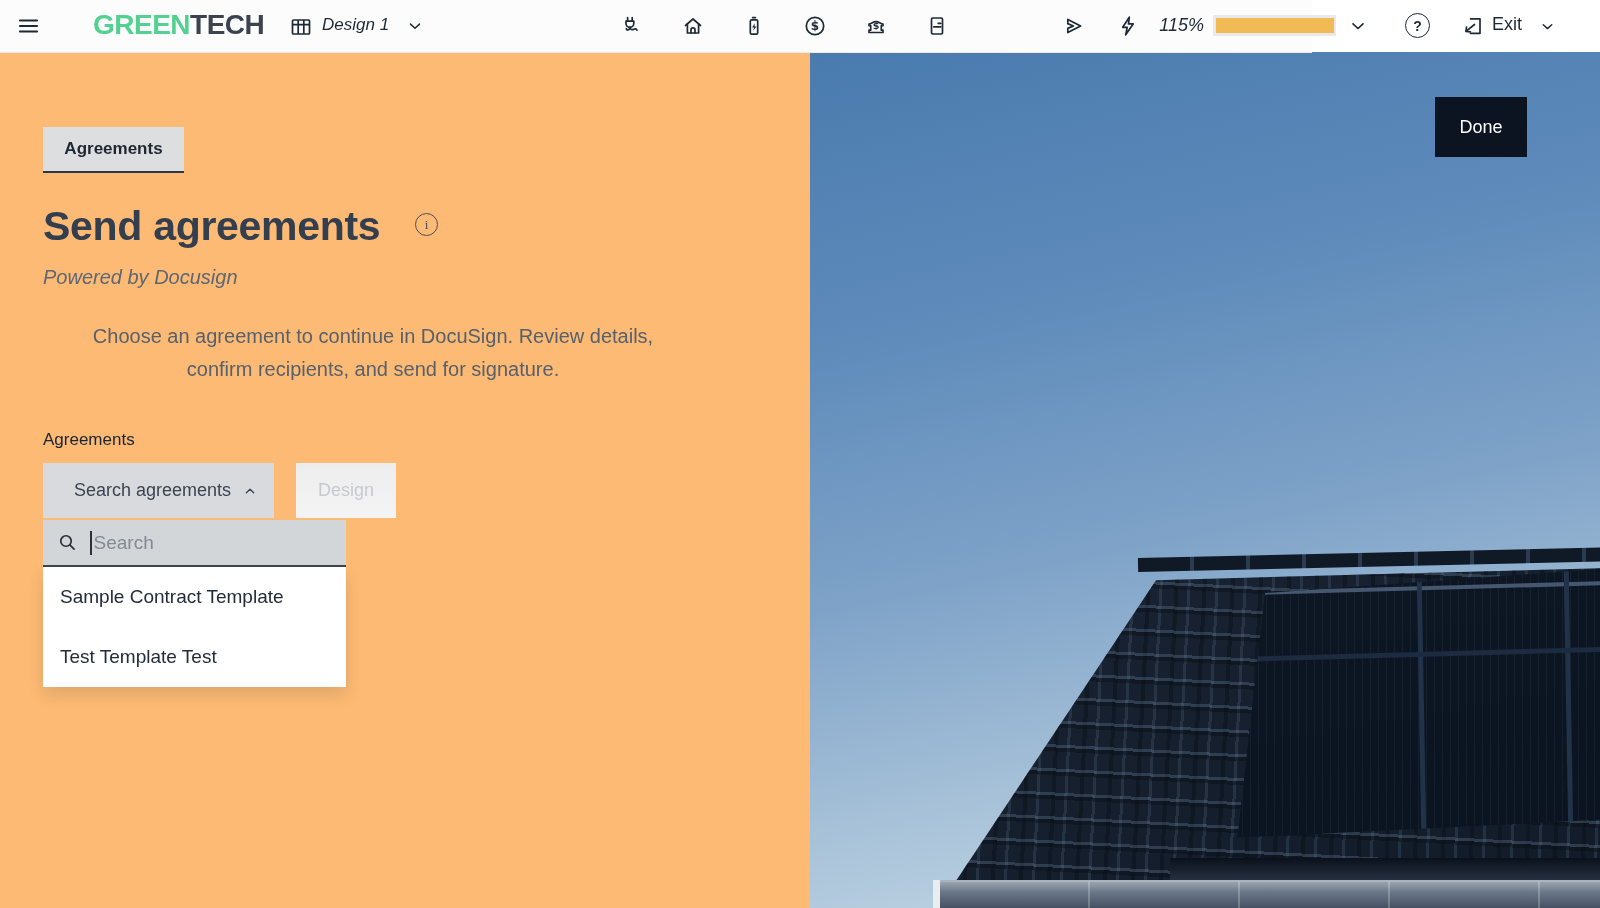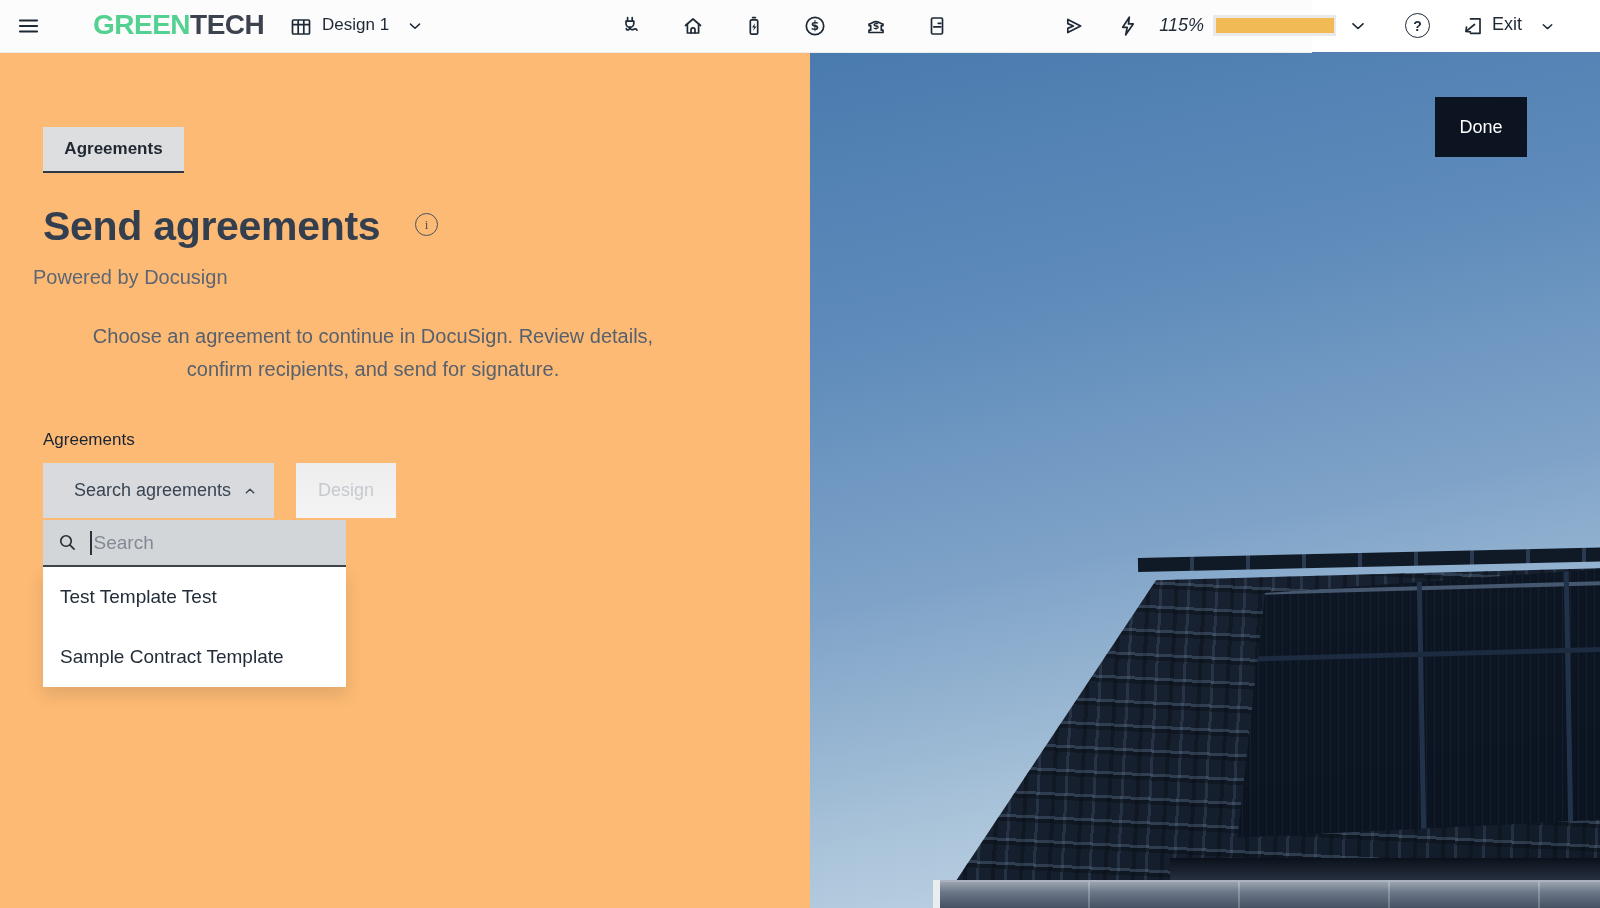--- a/index.html
+++ b/index.html
@@ -7,21 +7,21 @@
          font-family:"Liberation Sans",sans-serif;color:#1e2936;background:#fff;}
   svg{display:block}
 
   
   .topbar{position:absolute;top:0;left:0;width:1280px;height:52px;
           background:#fcfcfd;border-bottom:1px solid #ececec;z-index:30;padding-left:32px;}
   .ticon{position:absolute;top:14px;width:24px;height:24px;cursor:pointer;}
   .brand{position:absolute;left:93px;top:9px;font-size:28px;font-weight:bold;
          letter-spacing:-0.5px;white-space:nowrap;}
   .brand .g{color:#53d190;} .brand .t{color:#3d434e;}
-  .design-label{position:absolute;left:322px;top:15px;font-size:17px;color:#1e2936;}
+  .design-label{position:absolute;left:322px;top:15px;font-size:17px;color:#1e2936;font-style:italic;}
   .zoom-label{position:absolute;left:1146px;top:15px;width:58px;font-size:18px;
               font-style:italic;color:#1e2936;text-align:right;}
   .progress{position:absolute;left:1213px;top:15px;width:123px;height:21px;background:#e9e9ea;}
   .progress .fill{position:absolute;left:3px;top:3px;bottom:3px;width:96%;background:#f2ba55;}
   .circle-icon{position:absolute;top:13px;width:25px;height:25px;border:1.8px solid #1e2936;
                border-radius:50%;box-sizing:border-box;display:flex;align-items:center;
                justify-content:center;font-size:14px;font-weight:bold;color:#1e2936;cursor:pointer;}
   .exit-label{position:absolute;left:1492px;top:14px;font-size:18px;color:#1e2936;cursor:pointer;}
 
   
@@ -30,21 +30,21 @@
        align-items:center;justify-content:center;font-size:17px;cursor:pointer;}
   .tab1{left:43px;width:141px;background:#dcdedf;font-weight:bold;color:#1f2733;
         border-bottom:2px solid #2f3842;}
   .tab2{left:184px;width:212px;background:#f0f0f0;color:#434d59;}
   .h1{position:absolute;left:43px;top:150px;font-size:41px;line-height:48px;
       color:#333e4e;letter-spacing:-0.3px;}
   .info-circle{position:absolute;left:415px;top:161px;width:23px;height:23px;
       border:1.6px solid #47505e;border-radius:50%;box-sizing:border-box;display:flex;
       align-items:center;justify-content:center;font-size:13px;font-style:normal;
       color:#47505e;cursor:pointer;font-family:"Liberation Serif",serif;}
-  .subtitle{position:absolute;left:33px;top:214px;font-size:20px;color:#5d6673;}
+  .subtitle{position:absolute;left:43px;top:214px;font-size:20px;font-style:italic;color:#5d6673;}
   .para{position:absolute;left:43px;top:268px;width:660px;font-size:20px;line-height:33px;
         color:#57606d;white-space:pre-line;text-align:center;}
   .form-label{position:absolute;left:43px;top:378px;font-size:17px;color:#1a2433;}
   .dd-button{position:absolute;left:43px;top:411px;width:231px;height:55px;background:#d8dade;
         display:flex;align-items:center;padding-left:31px;box-sizing:border-box;
         font-size:18px;color:#3a4552;cursor:pointer;}
   .dd-button svg{margin-left:11px;}
   .select-btn{position:absolute;left:296px;top:411px;width:100px;height:55px;
         background:linear-gradient(180deg,#ededee,#f4f4f5);border:none;
         font-size:18px;color:#c6cad0;font-family:"Liberation Sans",sans-serif;cursor:pointer;}
@@ -230,24 +230,24 @@
       <svg width="21" height="21" viewBox="0 0 24 24" fill="none" stroke="#262c33" stroke-width="1.9" stroke-linecap="round">
         <circle cx="10.3" cy="10.3" r="6"></circle>
         <path d="M15 15l4.5 4.5"></path>
       </svg>
       <span class="text-cursor"></span>
       <input class="search-input" type="text" placeholder="Search" style="">
     </div>
 
     <div class="dd-panel">
       <div class="dd-item">
-        <span>Test Template Test</span>
+        <span>Sample Contract Template</span>
       </div>
       <div class="dd-item">
-        <span>Sample Contract Template</span>
+        <span>Test Template Test</span>
       </div>
     </div>
   </div>
 
   <div class="photo">
     <div class="roof"></div>
     <div class="panels">
       <div class="panel-topedge"></div>
       <div class="panel-gap gap-v1"></div>
       <div class="panel-gap gap-v2"></div>

